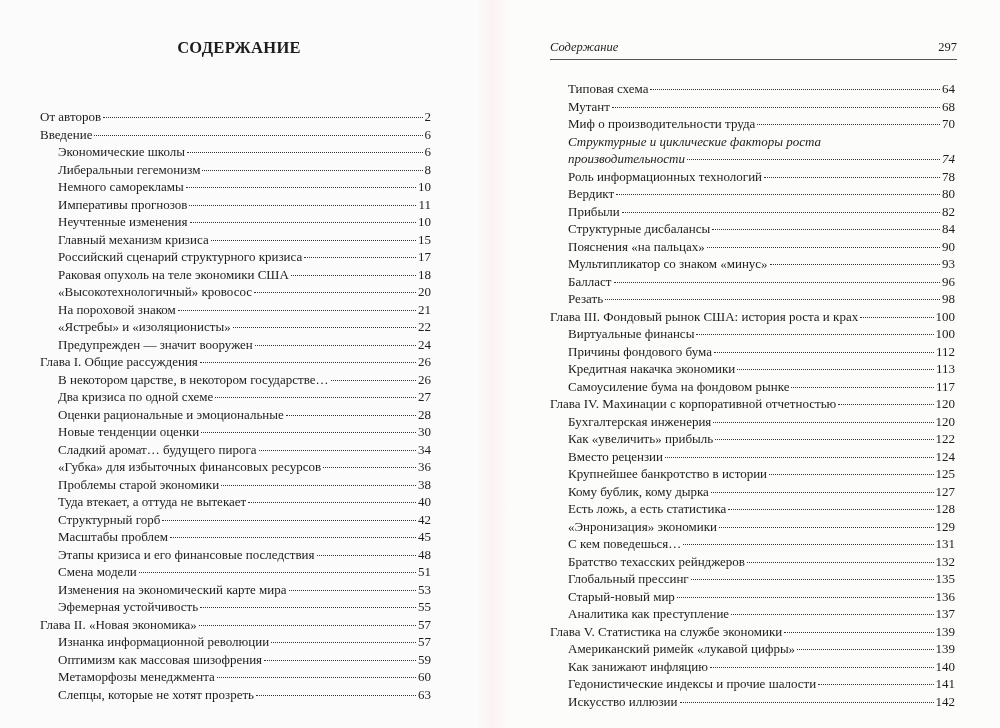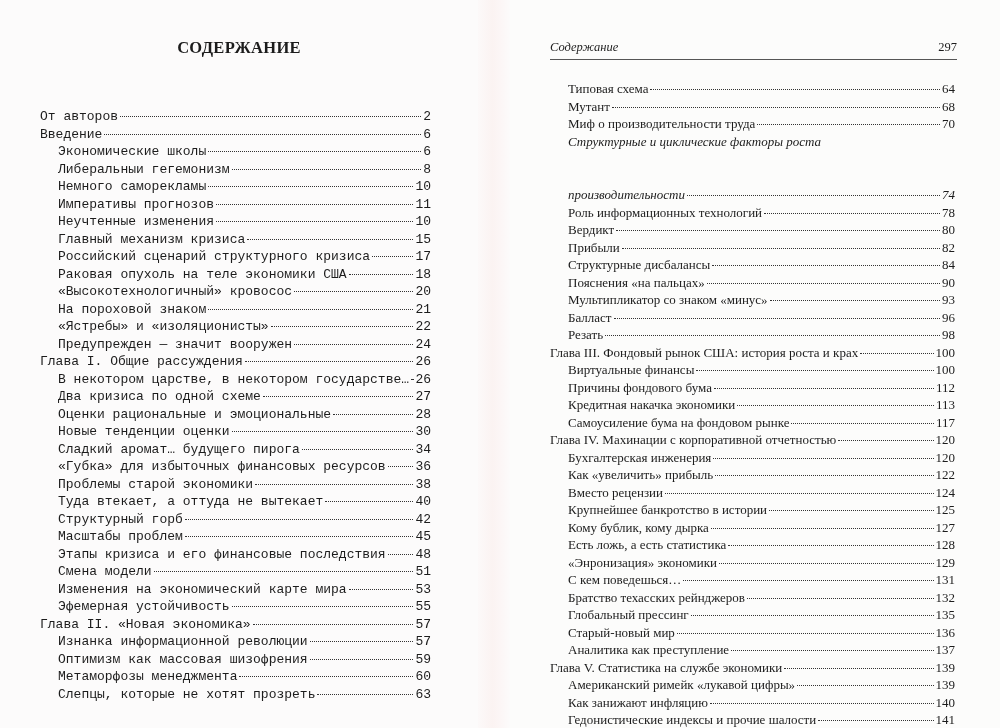--- a/index.html
+++ b/index.html
@@ -24,38 +24,38 @@
     position: absolute; left: 0; width: 478px; top: 38px;
     text-align: center; font-weight: bold; font-size: 16.5px; letter-spacing: 0.3px;
     font-family: "Liberation Serif", serif;
   }
 
   .toc {
     position: absolute;
     font-family: "Liberation Serif", serif;
     font-size: 13px;
   }
-  .toc-left { left: 40px; top: 108px; width: 391px; font-family: Liberation Mono, monospace; }
+  .toc-left { left: 40px; top: 108px; width: 391px; }
   .toc-right { left: 40px; top: 80px; width: 405px; }
 
   .entry {
     display: flex; align-items: baseline;
     height: 17.5px; line-height: 17.5px;
     white-space: nowrap;
   }
   .entry.sub { padding-left: 18px; }
   .entry .label { flex: 0 0 auto; }
   .entry .dots {
     flex: 1 1 auto; overflow: hidden; margin: 0 2px;
     border-bottom: 1.2px dotted #333; height: 0; position: relative; top: -3px;
   }
   .entry .pg { flex: 0 0 auto; text-align: right; }
   .entry.wrap { height: auto; display: block; font-style: italic; }
   .entry.wrap .line1 { height: 17.5px; line-height: 17.5px; }
-  .entry.wrap .line2 { display: flex; align-items: baseline; height: 17.5px; line-height: 17.5px; margin-top: 36px; }
+  .entry.wrap .line2 { display: flex; align-items: baseline; height: 17.5px; line-height: 17.5px; }
 
   .running-head {
     position: absolute; left: 40px; top: 40px; width: 407px;
     font-family: "Liberation Serif", serif; font-size: 12.5px;
     display: flex; justify-content: space-between;
     border-bottom: 1.5px solid #555; padding-bottom: 4px;
   }
   .running-head .rh-title { font-style: italic; }
 </style>
 </head>

